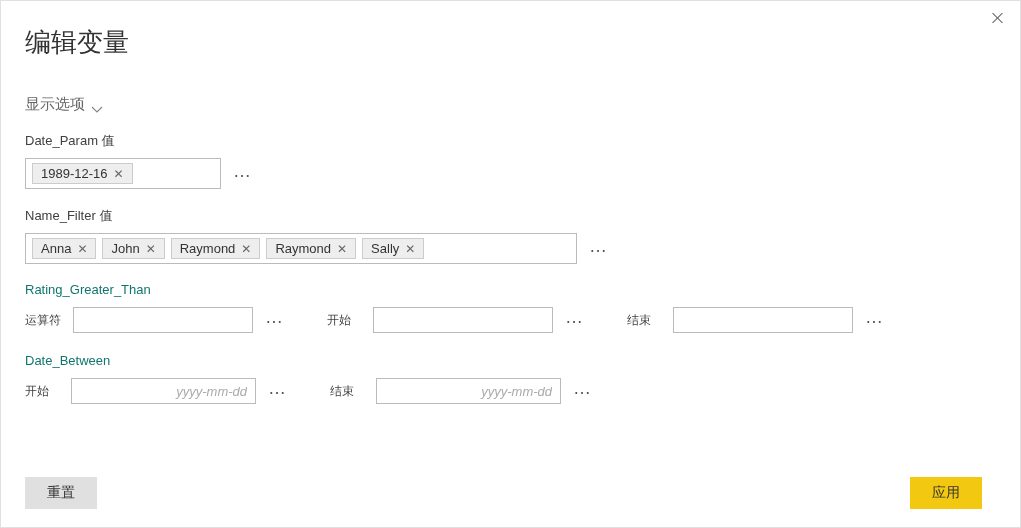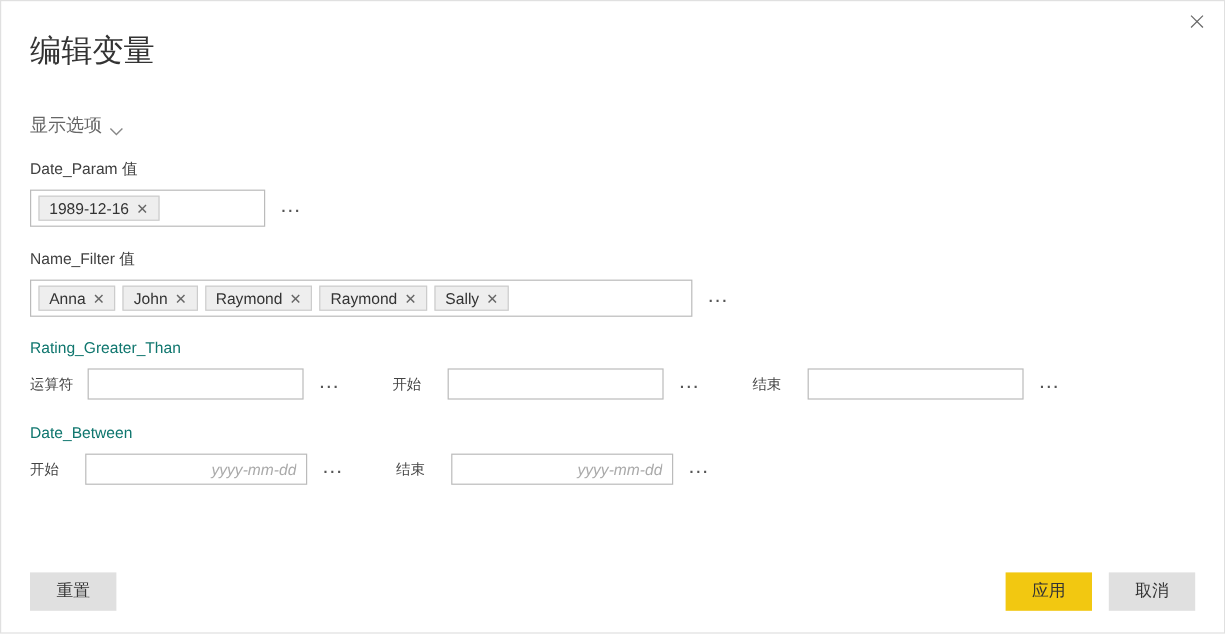--- a/index.html
+++ b/index.html
@@ -154,14 +154,13 @@
     <span class="inline-label">结束</span>
     <input class="text-input w185" placeholder="yyyy-mm-dd" style="">
     <span class="ellipsis">…</span>
   </div>
 </div>
 
 <div class="footer">
   <button class="btn btn-reset">重置</button>
   <div class="spacer"></div>
   <button class="btn btn-apply">应用</button>
-  <button class="btn btn-cancel">取消</button>
 </div>
 
 </body></html>

